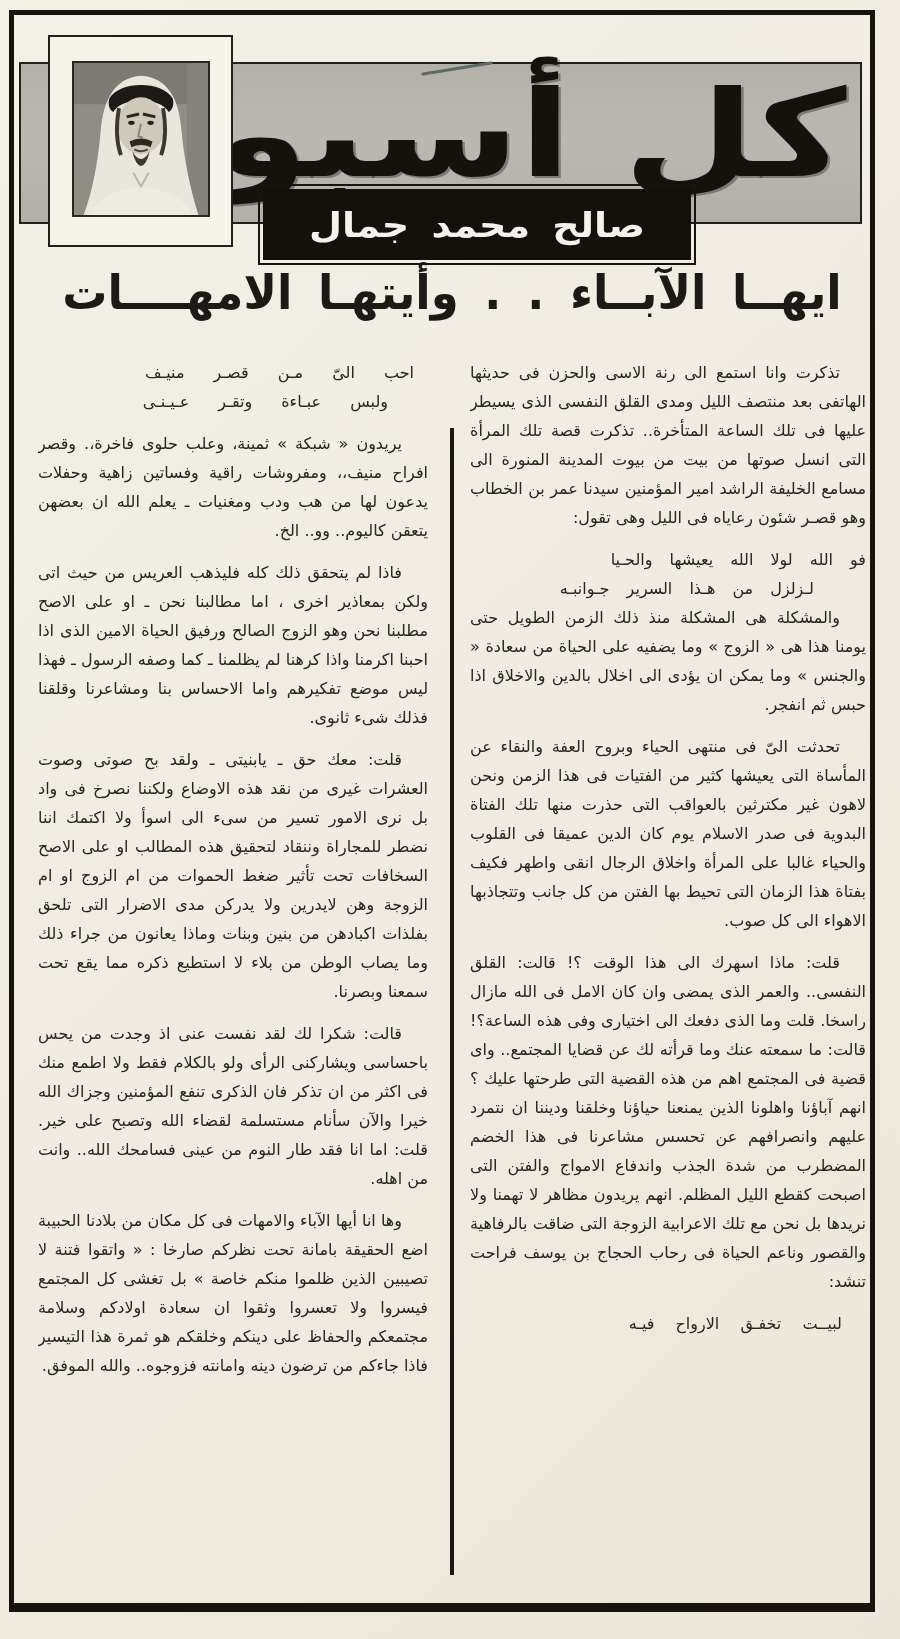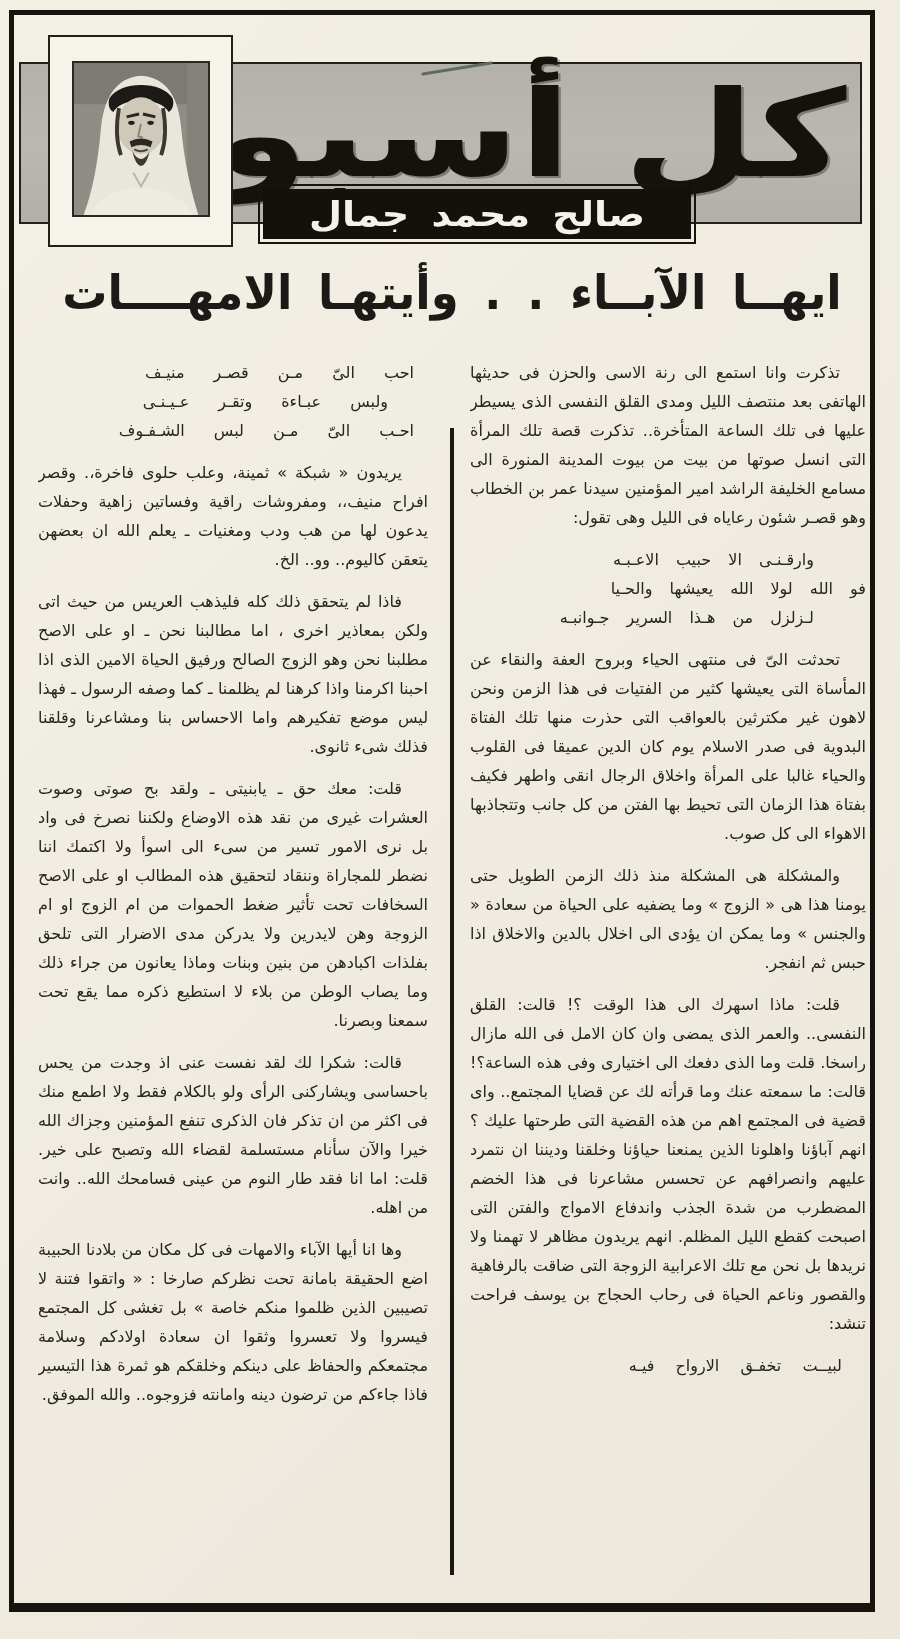--- a/index.html
+++ b/index.html
@@ -47,21 +47,21 @@
     background:#f6f3ea;border:2px solid #23201a;box-sizing:border-box;
     z-index:3;
   }
   #photo{
     position:absolute;left:22px;top:24px;width:138px;height:156px;
     border:2px solid #2a2722;box-sizing:border-box;background:#8f8d86;
   }
   #photo svg{display:block;width:100%;height:100%;}
   
   #byline-box{
-    position:absolute;left:263px;top:189px;width:428px;height:50px;
+    position:absolute;left:263px;top:189px;width:428px;height:71px;
     background:#14110c;
     outline:2px solid #17140f;outline-offset:3px;
     z-index:4;
     display:flex;align-items:center;justify-content:center;
   }
   #byline-box .byline{
     direction:rtl;color:#f5f2e9;font-weight:bold;font-size:34px;
     word-spacing:8px;transform:scaleX(1.12);white-space:nowrap;
   }
   
@@ -143,33 +143,31 @@
   <div id="byline-box">
     <span class="byline">صالح محمد جمال</span>
   </div>
 
   <div id="headline">ايهــا الآبــاء . . وأيتهـا الامهــــات</div>
 
   <div id="divider"></div>
 
   <div id="col-right" class="col">
     <p class="para">تذكرت وانا استمع الى رنة الاسى والحزن فى حديثها الهاتفى بعد منتصف الليل ومدى القلق النفسى الذى يسيطر عليها فى تلك الساعة المتأخرة.. تذكرت قصة تلك المرأة التى انسل صوتها من بيت من بيوت المدينة المنورة الى مسامع الخليفة الراشد امير المؤمنين سيدنا عمر بن الخطاب وهو قصـر شئون رعاياه فى الليل وهى تقول:</p>
-    <p class="verse ind">وارقـنـى الا حبيب الاعـبـه</p>
     <p class="verse">فو الله لولا الله يعيشها والحـيا</p>
     <p class="verse ind">لـزلزل من هـذا السرير جـوانبـه</p>
+    <p class="para">والمشكلة هى المشكلة منذ ذلك الزمن الطويل حتى يومنا هذا هى « الزوج » وما يضفيه على الحياة من سعادة « والجنس » وما يمكن ان يؤدى الى اخلال بالدين والاخلاق اذا حبس ثم انفجر.</p>
     <p class="para gap-top">تحدثت الىّ فى منتهى الحياء وبروح العفة والنقاء عن المأساة التى يعيشها كثير من الفتيات فى هذا الزمن ونحن لاهون غير مكترثين بالعواقب التى حذرت منها تلك الفتاة البدوية فى صدر الاسلام يوم كان الدين عميقا فى القلوب والحياء غالبا على المرأة واخلاق الرجال انقى واطهر فكيف بفتاة هذا الزمان التى تحيط بها الفتن من كل جانب وتتجاذبها الاهواء الى كل صوب.</p>
-    <p class="para">والمشكلة هى المشكلة منذ ذلك الزمن الطويل حتى يومنا هذا هى « الزوج » وما يضفيه على الحياة من سعادة « والجنس » وما يمكن ان يؤدى الى اخلال بالدين والاخلاق اذا حبس ثم انفجر.</p>
     <p class="para">قلت: ماذا اسهرك الى هذا الوقت ؟! قالت: القلق النفسى.. والعمر الذى يمضى وان كان الامل فى الله مازال راسخا. قلت وما الذى دفعك الى اختيارى وفى هذه الساعة؟! قالت: ما سمعته عنك وما قرأته لك عن قضايا المجتمع.. واى قضية فى المجتمع اهم من هذه القضية التى طرحتها عليك ؟ انهم آباؤنا واهلونا الذين يمنعنا حياؤنا وخلقنا وديننا ان نتمرد عليهم وانصرافهم عن تحسس مشاعرنا فى هذا الخضم المضطرب من شدة الجذب واندفاع الامواج والفتن التى اصبحت كقطع الليل المظلم. انهم يريدون مظاهر لا تهمنا ولا نريدها بل نحن مع تلك الاعرابية الزوجة التى ضاقت بالرفاهية والقصور وناعم الحياة فى رحاب الحجاج بن يوسف فراحت تنشد:</p>
     <p class="verse last">لبيــت تخفـق الارواح فيـه</p>
   </div>
 
   <div id="col-left" class="col">
     <p class="verse wide">احب الىّ مـن قصـر منيـف</p>
     <p class="verse wide ind">ولبس عبـاءة وتقـر عـيـنـى</p>
-    <p class="verse wide">احـب الىّ مـن لبس الشـفـوف</p>
     <p class="para gap-top">يريدون « شبكة » ثمينة، وعلب حلوى فاخرة،. وقصر افراح منيف،، ومفروشات راقية وفساتين زاهية وحفلات يدعون لها من هب ودب ومغنيات ـ يعلم الله ان بعضهن يتعقن كاليوم.. وو.. الخ.</p>
     <p class="para">فاذا لم يتحقق ذلك كله فليذهب العريس من حيث اتى ولكن بمعاذير اخرى ، اما مطالبنا نحن ـ او على الاصح مطلبنا نحن وهو الزوج الصالح ورفيق الحياة الامين الذى اذا احبنا اكرمنا واذا كرهنا لم يظلمنا ـ كما وصفه الرسول ـ فهذا ليس موضع تفكيرهم واما الاحساس بنا ومشاعرنا وقلقنا فذلك شىء ثانوى.</p>
     <p class="para">قلت: معك حق ـ يابنيتى ـ ولقد بح صوتى وصوت العشرات غيرى من نقد هذه الاوضاع ولكننا نصرخ فى واد بل نرى الامور تسير من سىء الى اسوأ ولا اكتمك اننا نضطر للمجاراة وننقاد لتحقيق هذه المطالب او على الاصح السخافات تحت تأثير ضغط الحموات من ام الزوج او ام الزوجة وهن لايدرين ولا يدركن مدى الاضرار التى تلحق بفلذات اكبادهن من بنين وبنات وماذا يعانون من جراء ذلك وما يصاب الوطن من بلاء لا استطيع ذكره مما يقع تحت سمعنا وبصرنا.</p>
     <p class="para">قالت: شكرا لك لقد نفست عنى اذ وجدت من يحس باحساسى ويشاركنى الرأى ولو بالكلام فقط ولا اطمع منك فى اكثر من ان تذكر فان الذكرى تنفع المؤمنين وجزاك الله خيرا والآن سأنام مستسلمة لقضاء الله وتصبح على خير. قلت: اما انا فقد طار النوم من عينى فسامحك الله.. وانت من اهله.</p>
     <p class="para">وها انا أيها الآباء والامهات فى كل مكان من بلادنا الحبيبة اضع الحقيقة بامانة تحت نظركم صارخا : « واتقوا فتنة لا تصيبين الذين ظلموا منكم خاصة » بل تغشى كل المجتمع فيسروا ولا تعسروا وثقوا ان سعادة اولادكم وسلامة مجتمعكم والحفاظ على دينكم وخلقكم هو ثمرة هذا التيسير فاذا جاءكم من ترضون دينه وامانته فزوجوه.. والله الموفق.</p>
   </div>
 
 </div>
 
 </body></html>

